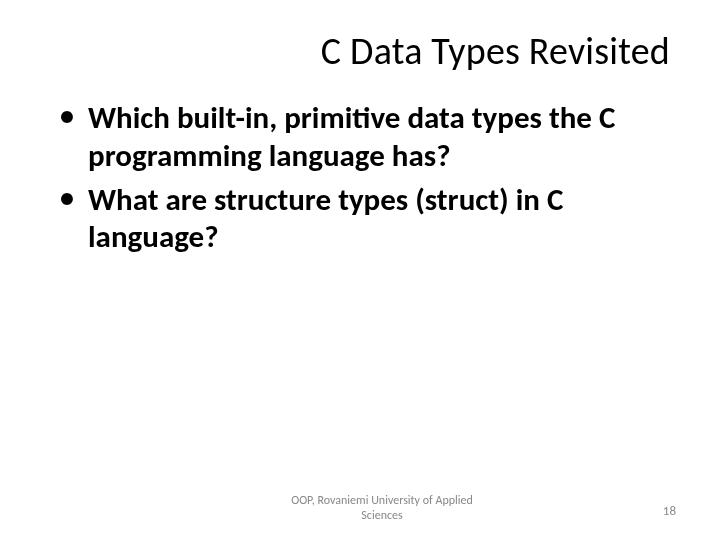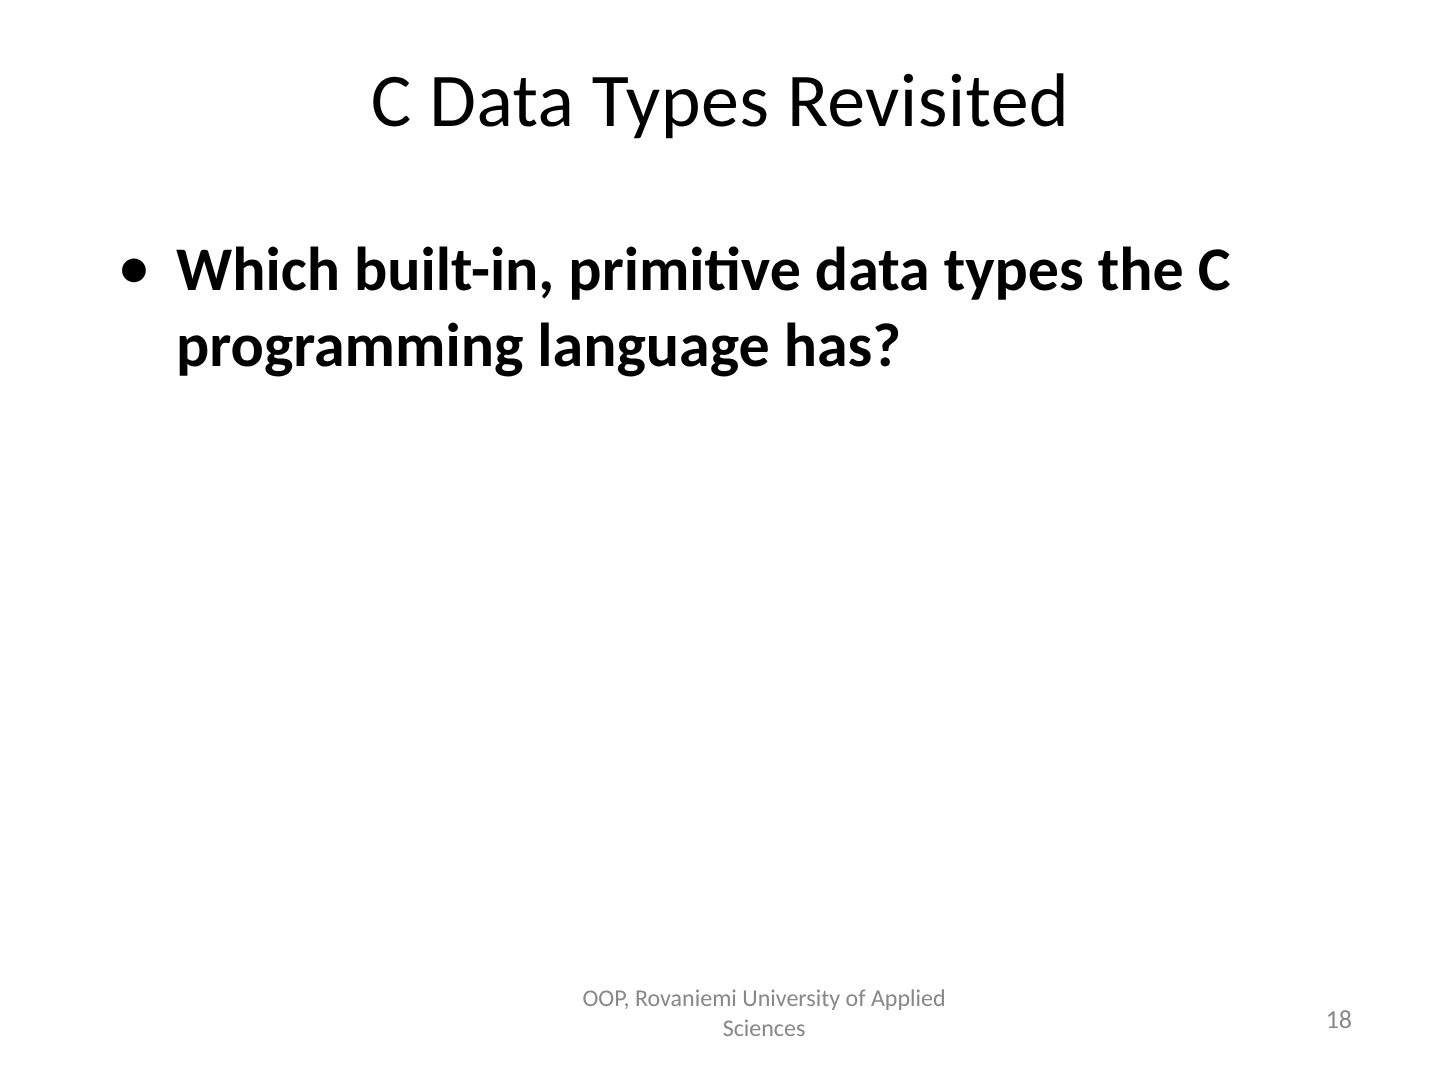--- a/index.html
+++ b/index.html
@@ -14,22 +14,22 @@
   }
   .slide {
     width: 100%;
     height: 100%;
     padding: 28px 50px 0 50px;
     position: relative;
   }
   .title {
     font-size: 38px;
     font-weight: 400;
-    text-align: center;
-    margin-bottom: 43px;
+    text-align: right;
+    margin-bottom: 25px;
     letter-spacing: 0.2px;
   }
   .bullets {
     list-style: none;
     padding-left: 8px;
     font-weight: bold;
   }
   .bullets li {
     font-size: 31px;
     line-height: 1.22;
@@ -69,18 +69,19 @@
     color: #888888;
   }
 </style>
 </head>
 <body>
 
 <div class="slide">
   <h1 class="title">C Data Types Revisited</h1>
   <ul class="bullets">
     <li>Which built-in, primitive data types the C programming language has?</li>
+    <li>What are structure types (struct) in C language?</li>
   </ul>
   <div class="footer">
     <div class="footer-text">OOP, Rovaniemi University of Applied Sciences</div>
   </div>
   <div class="page-num">18</div>
 </div>
 
 </body></html>

